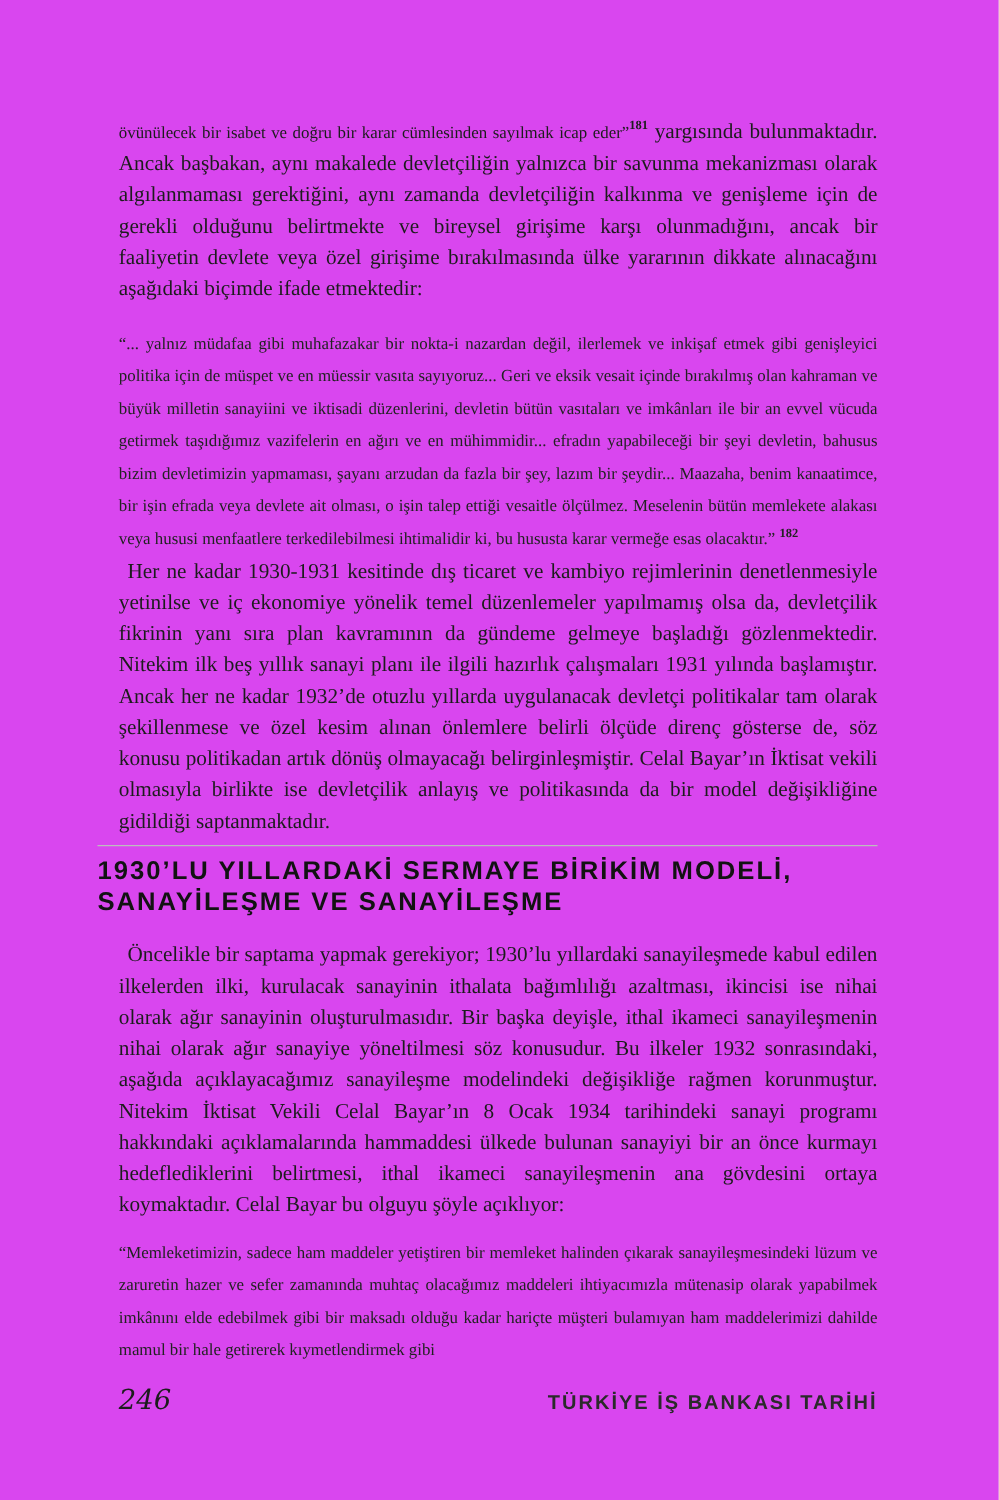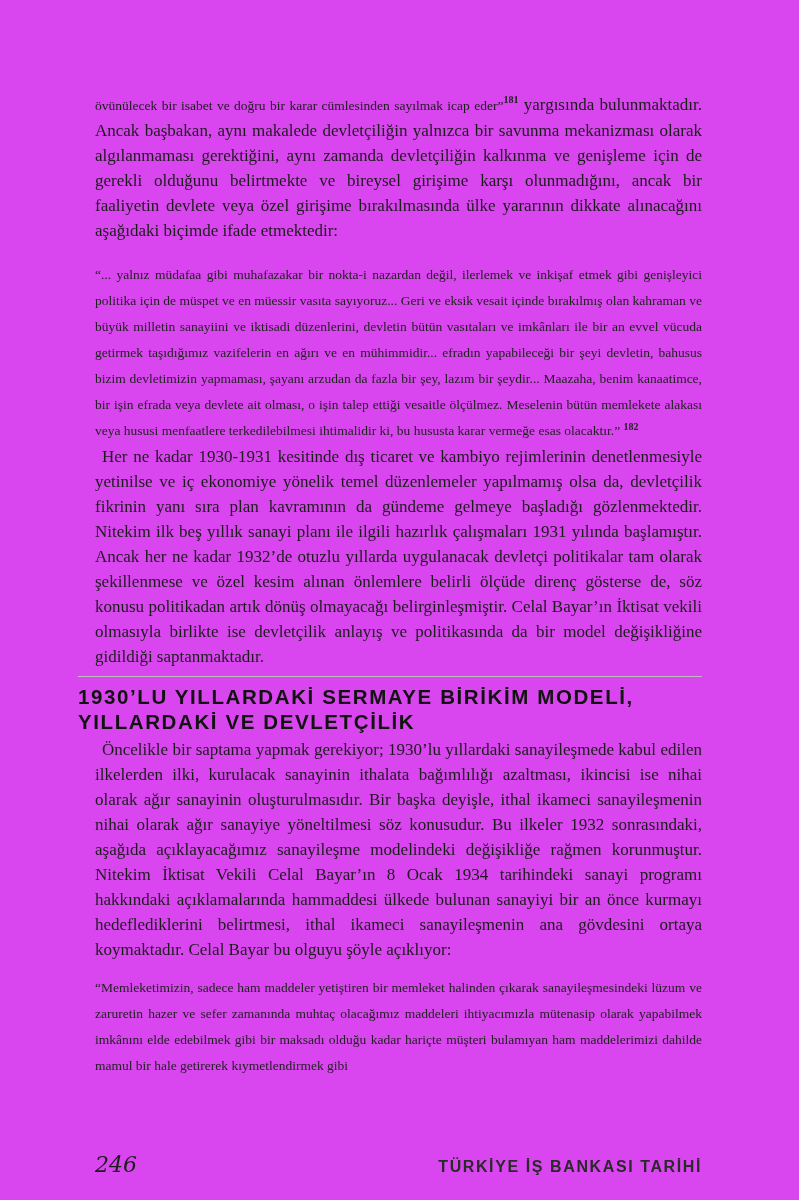--- a/index.html
+++ b/index.html
@@ -39,21 +39,21 @@
 
   sup.fn {
     font-weight: bold;
     font-size: 10px;
     line-height: 0;
     vertical-align: super;
     letter-spacing: 0;
   }
 
   .para-2 { }
-  .para-3 { margin-top: 3px; }
+  .para-3 { margin-top: 17px; }
 
   .heading-block {
     margin-top: 7px;
     margin-left: -17px;
     width: 624px;
   }
   .rule {
     border: none;
     border-top: 1px solid #bdbdbd;
     margin: 0 0 7px 0;
@@ -66,21 +66,21 @@
     font-size: 20.5px;
     line-height: 25px;
     letter-spacing: 1.6px;
     color: #121212;
     text-align: left;
   }
 
   .footer {
     position: absolute;
     left: 95px;
-    top: 1152px;
+    top: 1108px;
     width: 607px;
     display: flex;
     justify-content: space-between;
     align-items: baseline;
   }
   .page-number {
     font-family: "DejaVu Serif", serif;
     font-style: italic;
     font-size: 22px;
     color: #1c1c1c;
@@ -101,21 +101,21 @@
   <div class="content">
 
     <p class="body-text"><span class="inline-quote-tail">övünülecek bir isabet ve doğru bir karar cümlesinden sayılmak icap eder”</span><sup class="fn">181</sup><span> yargısında bulunmaktadır. Ancak başbakan, aynı makalede devletçiliğin yalnızca bir savunma mekanizması olarak algılanmaması gerektiğini, aynı zamanda devletçiliğin kalkınma ve genişleme için de gerekli olduğunu belirtmekte ve bireysel girişime karşı olunmadığını, ancak bir faaliyetin devlete veya özel girişime bırakılmasında ülke yararının dikkate alınacağını aşağıdaki biçimde ifade etmektedir:</span></p>
 
     <p class="quote-block quote-block-1"><span>“... yalnız müdafaa gibi muhafazakar bir nokta-i nazardan değil, ilerlemek ve inkişaf etmek gibi genişleyici politika için de müspet ve en müessir vasıta sayıyoruz... Geri ve eksik vesait içinde bırakılmış olan kahraman ve büyük milletin sanayiini ve iktisadi düzenlerini, devletin bütün vasıtaları ve imkânları ile bir an evvel vücuda getirmek taşıdığımız vazifelerin en ağırı ve en mühimmidir... efradın yapabileceği bir şeyi devletin, bahusus bizim devletimizin yapmaması, şayanı arzudan da fazla bir şey, lazım bir şeydir... Maazaha, benim kanaatimce, bir işin efrada veya devlete ait olması, o işin talep ettiği vesaitle ölçülmez. Meselenin bütün memlekete alakası veya hususi menfaatlere terkedilebilmesi ihtimalidir ki, bu hususta karar vermeğe esas olacaktır.” </span><sup class="fn">182</sup></p>
 
     <p class="body-text indent para-2">Her ne kadar 1930-1931 kesitinde dış ticaret ve kambiyo rejimlerinin denetlenmesiyle yetinilse ve iç ekonomiye yönelik temel düzenlemeler yapılmamış olsa da, devletçilik fikrinin yanı sıra plan kavramının da gündeme gelmeye başladığı gözlenmektedir. Nitekim ilk beş yıllık sanayi planı ile ilgili hazırlık çalışmaları 1931 yılında başlamıştır. Ancak her ne kadar 1932’de otuzlu yıllarda uygulanacak devletçi politikalar tam olarak şekillenmese ve özel kesim alınan önlemlere belirli ölçüde direnç gösterse de, söz konusu politikadan artık dönüş olmayacağı belirginleşmiştir. Celal Bayar’ın İktisat vekili olmasıyla birlikte ise devletçilik anlayış ve politikasında da bir model değişikliğine gidildiği saptanmaktadır.</p>
 
     <div class="heading-block">
       <hr class="rule">
-      <h2 class="section-heading"><span>1930’LU YILLARDAKİ SERMAYE BİRİKİM MODELİ,</span><br><span>YILLARDAKİ VE DEVLETÇİLİK</span></h2>
+      <h2 class="section-heading"><span>1930’LU YILLARDAKİ SERMAYE BİRİKİM MODELİ,</span><br><span>SANAYİLEŞME VE SANAYİLEŞME</span></h2>
     </div>
 
     <p class="body-text indent para-3">Öncelikle bir saptama yapmak gerekiyor; 1930’lu yıllardaki sanayileşmede kabul edilen ilkelerden ilki, kurulacak sanayinin ithalata bağımlılığı azaltması, ikincisi ise nihai olarak ağır sanayinin oluşturulmasıdır. Bir başka deyişle, ithal ikameci sanayileşmenin nihai olarak ağır sanayiye yöneltilmesi söz konusudur. Bu ilkeler 1932 sonrasındaki, aşağıda açıklayacağımız sanayileşme modelindeki değişikliğe rağmen korunmuştur. Nitekim İktisat Vekili Celal Bayar’ın 8 Ocak 1934 tarihindeki sanayi programı hakkındaki açıklamalarında hammaddesi ülkede bulunan sanayiyi bir an önce kurmayı hedeflediklerini belirtmesi, ithal ikameci sanayileşmenin ana gövdesini ortaya koymaktadır. Celal Bayar bu olguyu şöyle açıklıyor:</p>
 
     <p class="quote-block quote-block-2">“Memleketimizin, sadece ham maddeler yetiştiren bir memleket halinden çıkarak sanayileşmesindeki lüzum ve zaruretin hazer ve sefer zamanında muhtaç olacağımız maddeleri ihtiyacımızla mütenasip olarak yapabilmek imkânını elde edebilmek gibi bir maksadı olduğu kadar hariçte müşteri bulamıyan ham maddelerimizi dahilde mamul bir hale getirerek kıymetlendirmek gibi</p>
 
   </div>
 
   <div class="footer">
     <span class="page-number">246</span>

